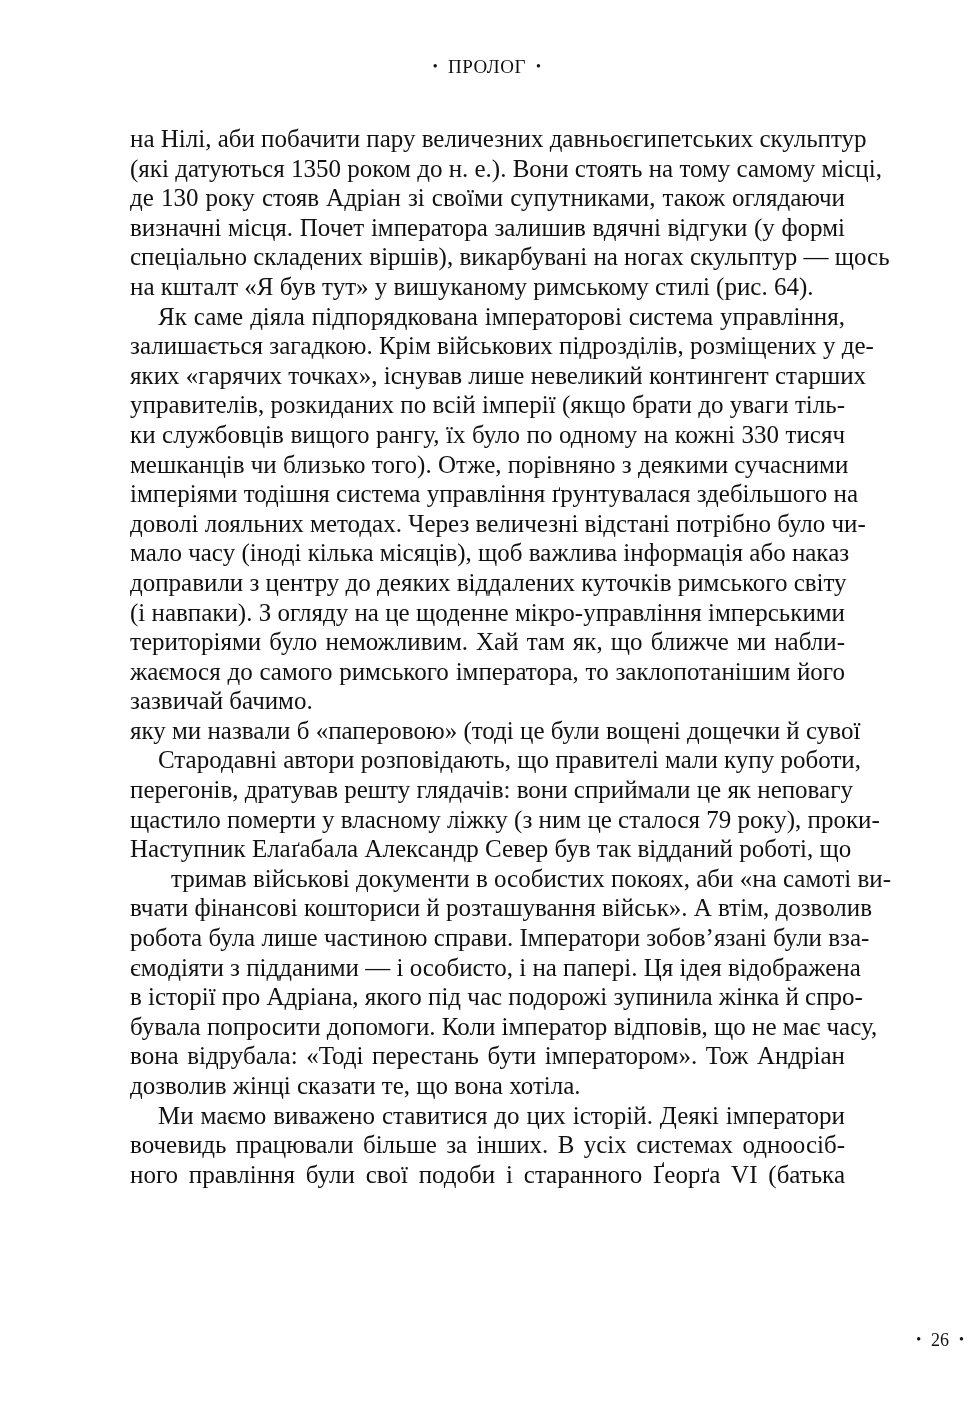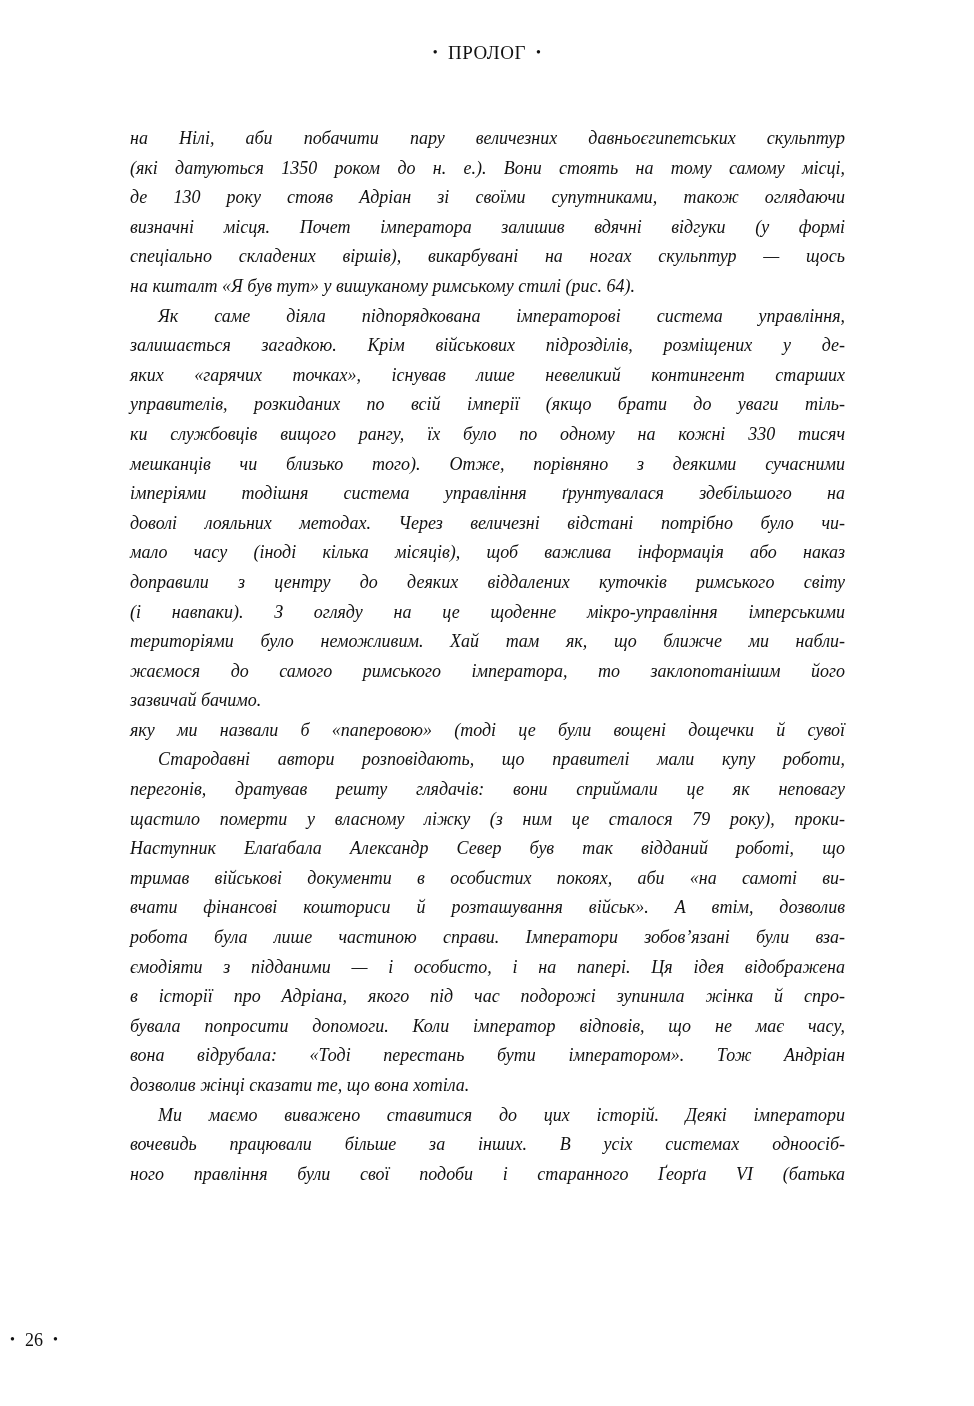--- a/index.html
+++ b/index.html
@@ -1,26 +1,26 @@
 <!DOCTYPE html>
 <html><head>
 <meta charset="utf-8">
 <style>
   html, body { margin: 0; padding: 0; background: #ffffff; }
   body { width: 974px; height: 1406px; position: relative; overflow: hidden;
          font-family: "Liberation Serif", "DejaVu Serif", serif; color: #111; }
-  .running-head { position: absolute; top: 42px; left: 0; width: 974px; text-align: center;
+  .running-head { position: absolute; top: 56px; left: 0; width: 974px; text-align: center;
                   font-size: 19px; letter-spacing: 0.5px; }
   .running-head .dot, .folio .dot { display: inline-block; margin: 0 10px; font-size: 14px; vertical-align: 2px; }
   .text-block { position: absolute; top: 124px; left: 130px; width: 715px; }
-  .line { font-size: 18px; line-height: 29.6px; height: 29.6px; white-space: nowrap;
-          text-align: justify; text-align-last: justify; transform-origin: left; font-style: italic; }
+  .line { font-size: 25px; line-height: 29.6px; height: 29.6px; white-space: nowrap;
+          text-align: justify; text-align-last: justify; transform-origin: left; }
   .line.last { text-align-last: left; }
   .line.indent { text-indent: 28px; }
-  .folio { position: absolute; top: 1330px; left: 0; width: 974px; text-align: left; font-size: 18px; }
+  .folio { position: absolute; top: 1330px; left: 0; width: 974px; text-align: right; font-size: 18px; }
 </style>
 </head>
 <body>
 
 <div class="running-head">
   <span class="dot">•</span><span>ПРОЛОГ</span><span class="dot">•</span>
 </div>
 
 <div class="text-block" id="text-block">
     <div>
@@ -46,21 +46,21 @@
       <div class="line" style="white-space: nowrap;">територіями було неможливим. Хай там як, що ближче ми набли-</div>
       <div class="line" style="white-space: nowrap;">жаємося до самого римського імператора, то заклопотанішим його</div>
       <div class="line last" style="white-space: nowrap;">зазвичай бачимо.</div>
     </div>
     <div>
       <div class="line" style="white-space: nowrap;">яку ми назвали б «паперовою» (тоді це були вощені дощечки й сувої</div>
       <div class="line indent" style="white-space: nowrap;">Стародавні автори розповідають, що правителі мали купу роботи,</div>
       <div class="line" style="white-space: nowrap;">перегонів, дратував решту глядачів: вони сприймали це як неповагу</div>
       <div class="line" style="white-space: nowrap;">щастило померти у власному ліжку (з ним це сталося 79 року), проки-</div>
       <div class="line" style="white-space: nowrap;">Наступник Елаґабала Александр Север був так відданий роботі, що</div>
-      <div class="line" style="white-space: nowrap;">тримав військові документи в особистих покоях, аби «на самоті ви-</div>
+      <div class="line" style="white-space: nowrap; margin-left: 41px;">тримав військові документи в особистих покоях, аби «на самоті ви-</div>
       <div class="line" style="white-space: nowrap;">вчати фінансові кошториси й розташування військ». А втім, дозволив</div>
       <div class="line" style="white-space: nowrap;">робота була лише частиною справи. Імператори зобов’язані були вза-</div>
       <div class="line" style="white-space: nowrap;">ємодіяти з підданими — і особисто, і на папері. Ця ідея відображена</div>
       <div class="line" style="white-space: nowrap;">в історії про Адріана, якого під час подорожі зупинила жінка й спро-</div>
       <div class="line" style="white-space: nowrap;">бувала попросити допомоги. Коли імператор відповів, що не має часу,</div>
       <div class="line" style="white-space: nowrap;">вона відрубала: «Тоді перестань бути імператором». Тож Андріан</div>
       <div class="line last" style="white-space: nowrap;">дозволив жінці сказати те, що вона хотіла.</div>
     </div>
     <div>
       <div class="line indent" style="white-space: nowrap;">Ми маємо виважено ставитися до цих історій. Деякі імператори</div>

